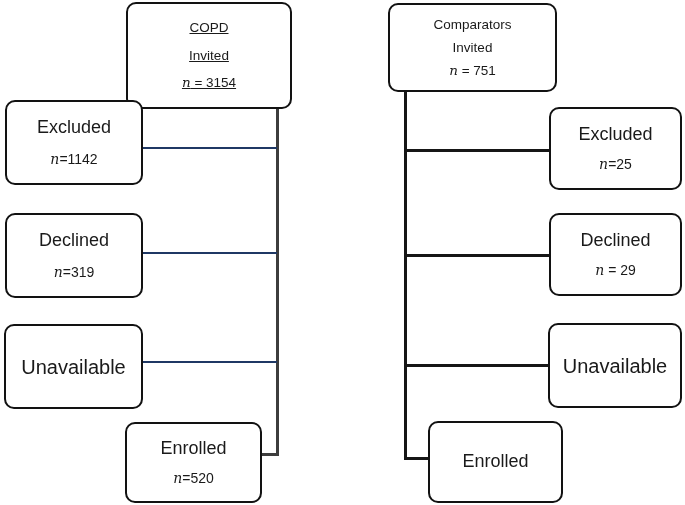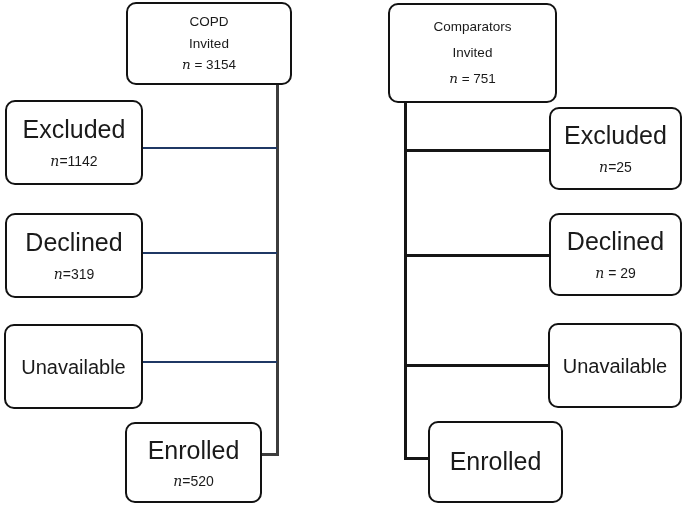--- a/index.html
+++ b/index.html
@@ -37,21 +37,21 @@
     border: 2.5px solid #121212;
     border-radius: 10px;
     display: flex;
     flex-direction: column;
     align-items: center;
     justify-content: space-evenly;
     text-align: center;
     padding: 4px 2px;
   }
   .box .lbl {
-    font-size: 25px;
+    font-size: 18px;
     line-height: 1.1;
     white-space: pre;
   }
   .box .sm {
     font-size: 13.5px;
     line-height: 1.15;
     white-space: pre;
   }
   .nline { white-space: pre; }
   .nline .nit {
@@ -71,21 +71,21 @@
   <div class="hline navy" style="left:143px; top:147px; width:134px;"></div>
   <div class="hline navy" style="left:143px; top:252px; width:134px;"></div>
   <div class="hline navy" style="left:142px; top:361px; width:135px;"></div>
 
   <div class="vline" style="left:404px; top:84px; height:376px; background:#161616;"></div>
   <div class="hline blk" style="left:404px; top:457px; width:27px;"></div>
   <div class="hline blk" style="left:406px; top:149px; width:144px;"></div>
   <div class="hline blk" style="left:406px; top:254px; width:144px;"></div>
   <div class="hline blk" style="left:406px; top:364px; width:144px;"></div>
 
-  <div class="box" style="left:126px; top:2px; width:166px; height:83px;">
+  <div class="box" style="left:126px; top:2px; width:166px; height:107px;text-decoration:underline;">
     <div class="sm">COPD</div>
     <div class="sm">Invited</div>
     <div class="sm nline"><span class="nit">n</span><span> = 3154</span></div>
   </div>
 
   <div class="box big" style="left:5px; top:100px; width:138px; height:85px;">
     <div class="lbl">Excluded</div>
     <div class="nline"><span class="nit">n</span><span>=1142</span></div>
   </div>
 
@@ -96,21 +96,21 @@
 
   <div class="box big" style="left:4px; top:324px; width:139px; height:85px;">
     <div class="lbl" style="font-size:20px;">Unavailable</div>
   </div>
 
   <div class="box big" style="left:125px; top:422px; width:137px; height:81px;">
     <div class="lbl">Enrolled</div>
     <div class="nline"><span class="nit">n</span><span>=520</span></div>
   </div>
 
-  <div class="box" style="left:388px; top:3px; width:169px; height:100px;">
+  <div class="box" style="left:388px; top:3px; width:169px; height:89px;">
     <div class="sm">Comparators</div>
     <div class="sm">Invited</div>
     <div class="sm nline"><span class="nit">n</span><span> = 751</span></div>
   </div>
 
   <div class="box big" style="left:549px; top:107px; width:133px; height:83px;">
     <div class="lbl">Excluded</div>
     <div class="nline"><span class="nit">n</span><span>=25</span></div>
   </div>
 

